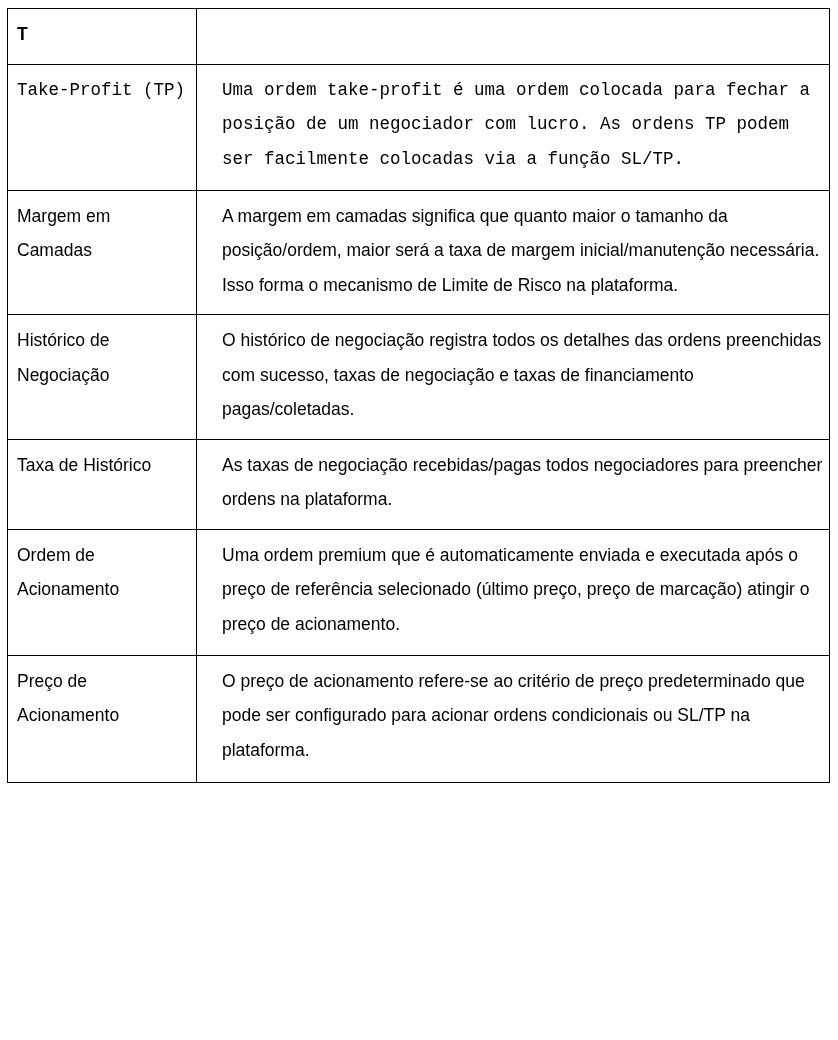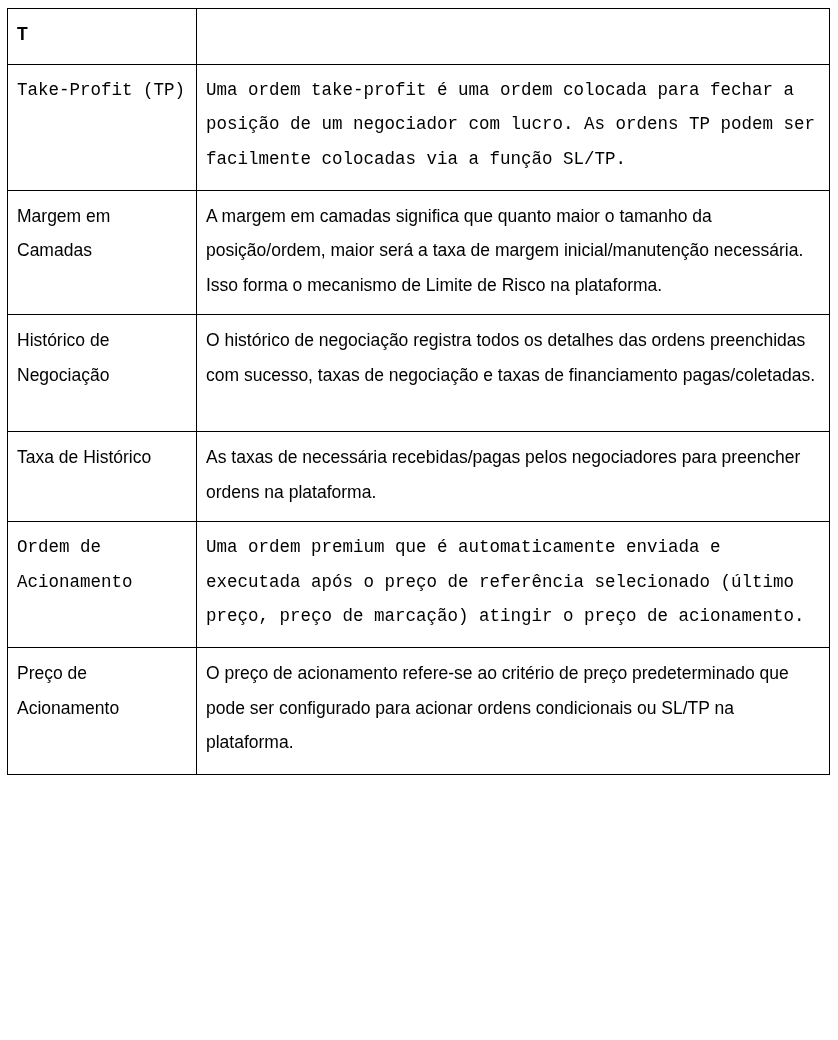--- a/index.html
+++ b/index.html
@@ -37,23 +37,23 @@
       height: 53px;
       font-weight: bold;
       padding-top: 8px;
     }
     tr.r1 td { height: 126px; font-family: Liberation Mono, monospace; }
     tr.r2 td { height: 116px; }
     tr.r3 td { height: 114px; }
     tr.r4 td { height: 161px; }
     tr.r5 td { height: 117px; }
     tr.r6 td { height: 84px; }
-    tr.r7 td { height: 126px; font-family: Liberation Mono, monospace; }
+    tr.r7 td { height: 126px; }
     tr.r8 td { height: 127px; }
-    table.glossary td.def { padding-left: 9px; padding-right: 6px; }
+    table.glossary td.def { padding-left: 25px; padding-right: 6px; }
   </style>
 </head>
 <body>
 
 <table class="glossary">
   <colgroup>
     <col class="c-term">
     <col class="c-def">
   </colgroup>
   <tbody>
@@ -68,21 +68,21 @@
     <tr class="r3">
       <td>Margem em Camadas</td>
       <td class="def">A margem em camadas significa que quanto maior o tamanho da posição/ordem, maior será a taxa de margem inicial/manutenção necessária. Isso forma o mecanismo de Limite de Risco na plataforma.</td>
     </tr>
     <tr class="r5">
       <td>Histórico de Negociação</td>
       <td class="def">O histórico de negociação registra todos os detalhes das ordens preenchidas com sucesso, taxas de negociação e taxas de financiamento pagas/coletadas.</td>
     </tr>
     <tr class="r6">
       <td>Taxa de Histórico</td>
-      <td class="def">As taxas de necessária recebidas/pagas pelos negociadores para preencher ordens na plataforma.</td>
+      <td class="def">As taxas de negociação recebidas/pagas todos negociadores para preencher ordens na plataforma.</td>
     </tr>
     <tr class="r7">
       <td>Ordem de Acionamento</td>
       <td class="def">Uma ordem premium que é automaticamente enviada e executada após o preço de referência selecionado (último preço, preço de marcação) atingir o preço de acionamento.</td>
     </tr>
     <tr class="r8">
       <td>Preço de Acionamento</td>
       <td class="def">O preço de acionamento refere-se ao critério de preço predeterminado que pode ser configurado para acionar ordens condicionais ou SL/TP na plataforma.</td>
     </tr>
   </tbody>

